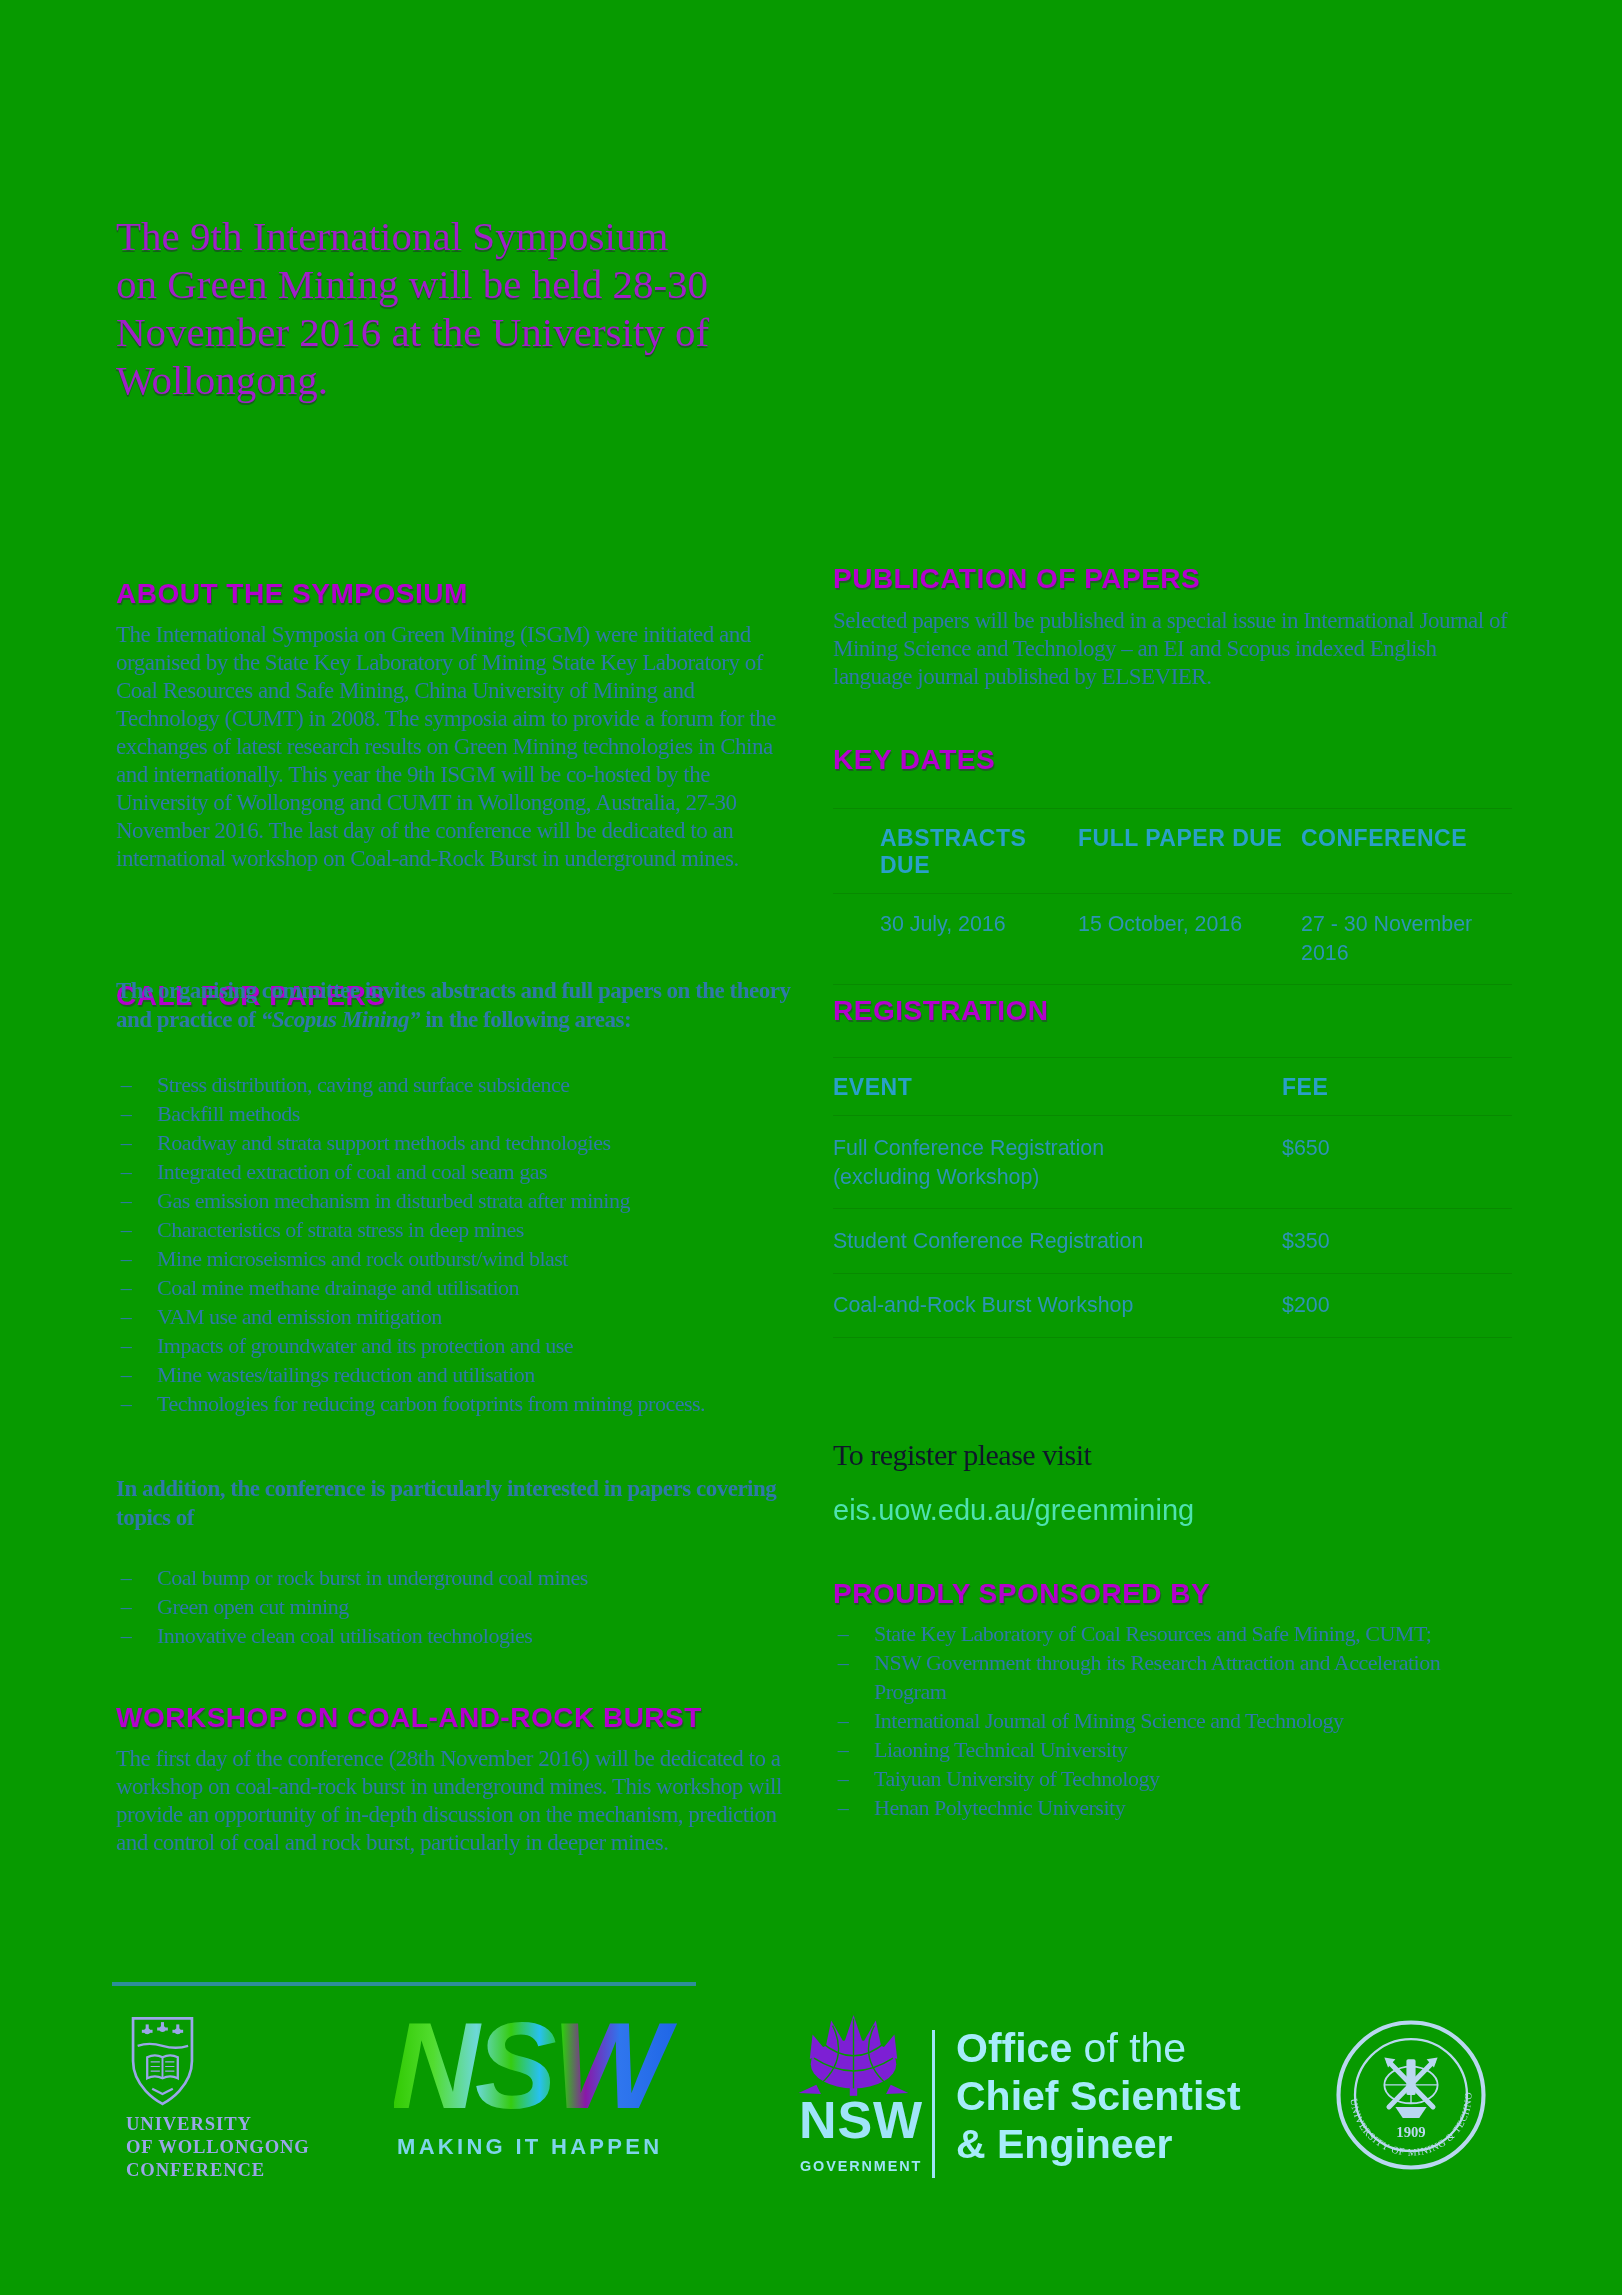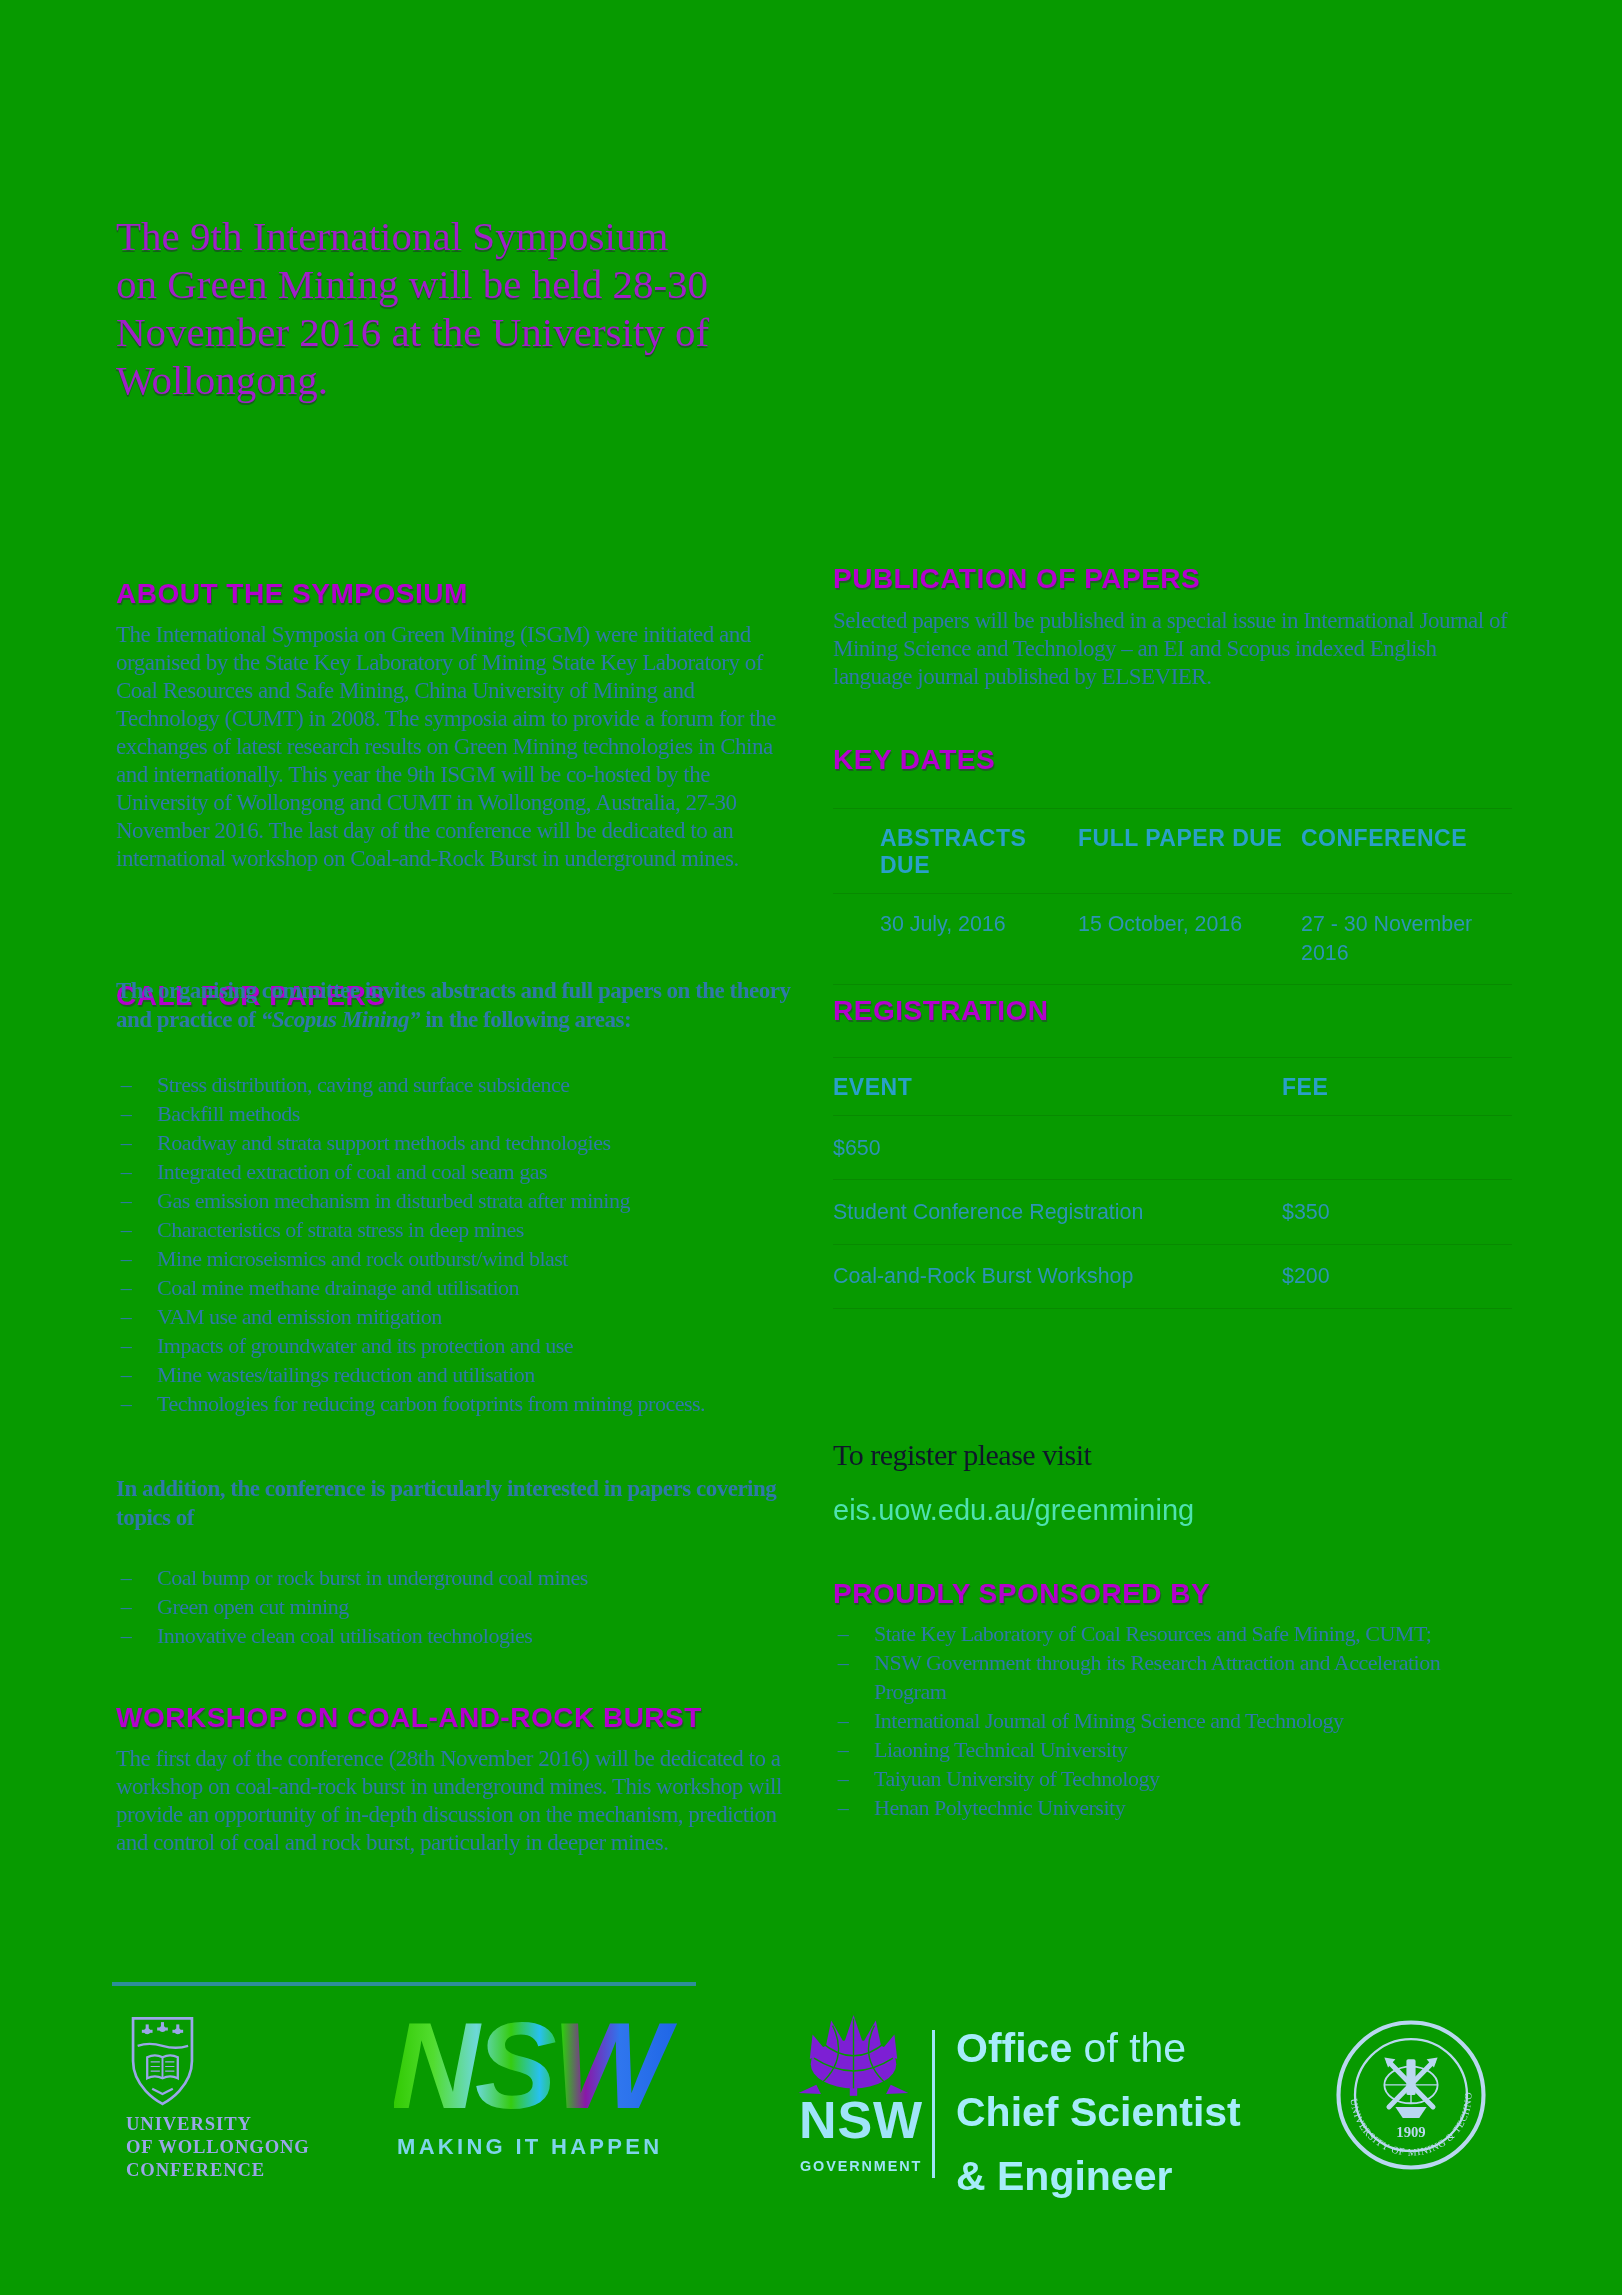--- a/index.html
+++ b/index.html
@@ -73,21 +73,21 @@
     left:800px;top:2158px;
     font-family:"Liberation Sans",sans-serif;font-weight:700;
     font-size:14.4px;color:#9fe4f8;letter-spacing:1.9px;
   }
   #gov-bar{left:932px;top:2030px;width:2.8px;height:148px;background:#9fe4f8;}
   #office{
     left:956px;top:2024px;
     font-family:"Liberation Sans",sans-serif;
     font-size:41px;line-height:48px;color:#a5ecfa;white-space:nowrap;
   }
-  #office .b{font-weight:700;margin-top:16px;}
+  #office .b{font-weight:700;}
   #office .l{font-weight:400;}
   .itl{font-style:italic;}
 </style>
 </head>
 <body>
 
 <div id="title" class="abs">
   <div>The 9th International Symposium</div>
   <div>on Green Mining will be held 28-30</div>
   <div>November 2016 at the University of</div>
@@ -195,20 +195,21 @@
 
 <div class="abs shead" style="left:833px;top:995px;">REGISTRATION</div>
 <div class="abs" style="left:833px;top:1057px;width:679px;">
   <div class="rule"></div>
   <div class="regrow" style="padding:16px 0 14px 0;">
     <div class="rg1 tblhead">EVENT</div>
     <div class="rg2 tblhead">FEE</div>
   </div>
   <div class="rule"></div>
   <div class="regrow" style="padding:17.7px 0 16.7px 0;">
+    <div class="rg1 tblval" style="width:326px;padding-right:123px;">Full Conference Registration (excluding Workshop)</div>
     <div class="rg2 tblval">$650</div>
   </div>
   <div class="rule"></div>
   <div class="regrow" style="padding:17.7px 0 16.7px 0;">
     <div class="rg1 tblval" style="width:326px;padding-right:123px;">Student Conference Registration</div>
     <div class="rg2 tblval">$350</div>
   </div>
   <div class="rule"></div>
   <div class="regrow" style="padding:17.7px 0 16.7px 0;">
     <div class="rg1 tblval" style="width:326px;padding-right:123px;">Coal-and-Rock Burst Workshop</div>

